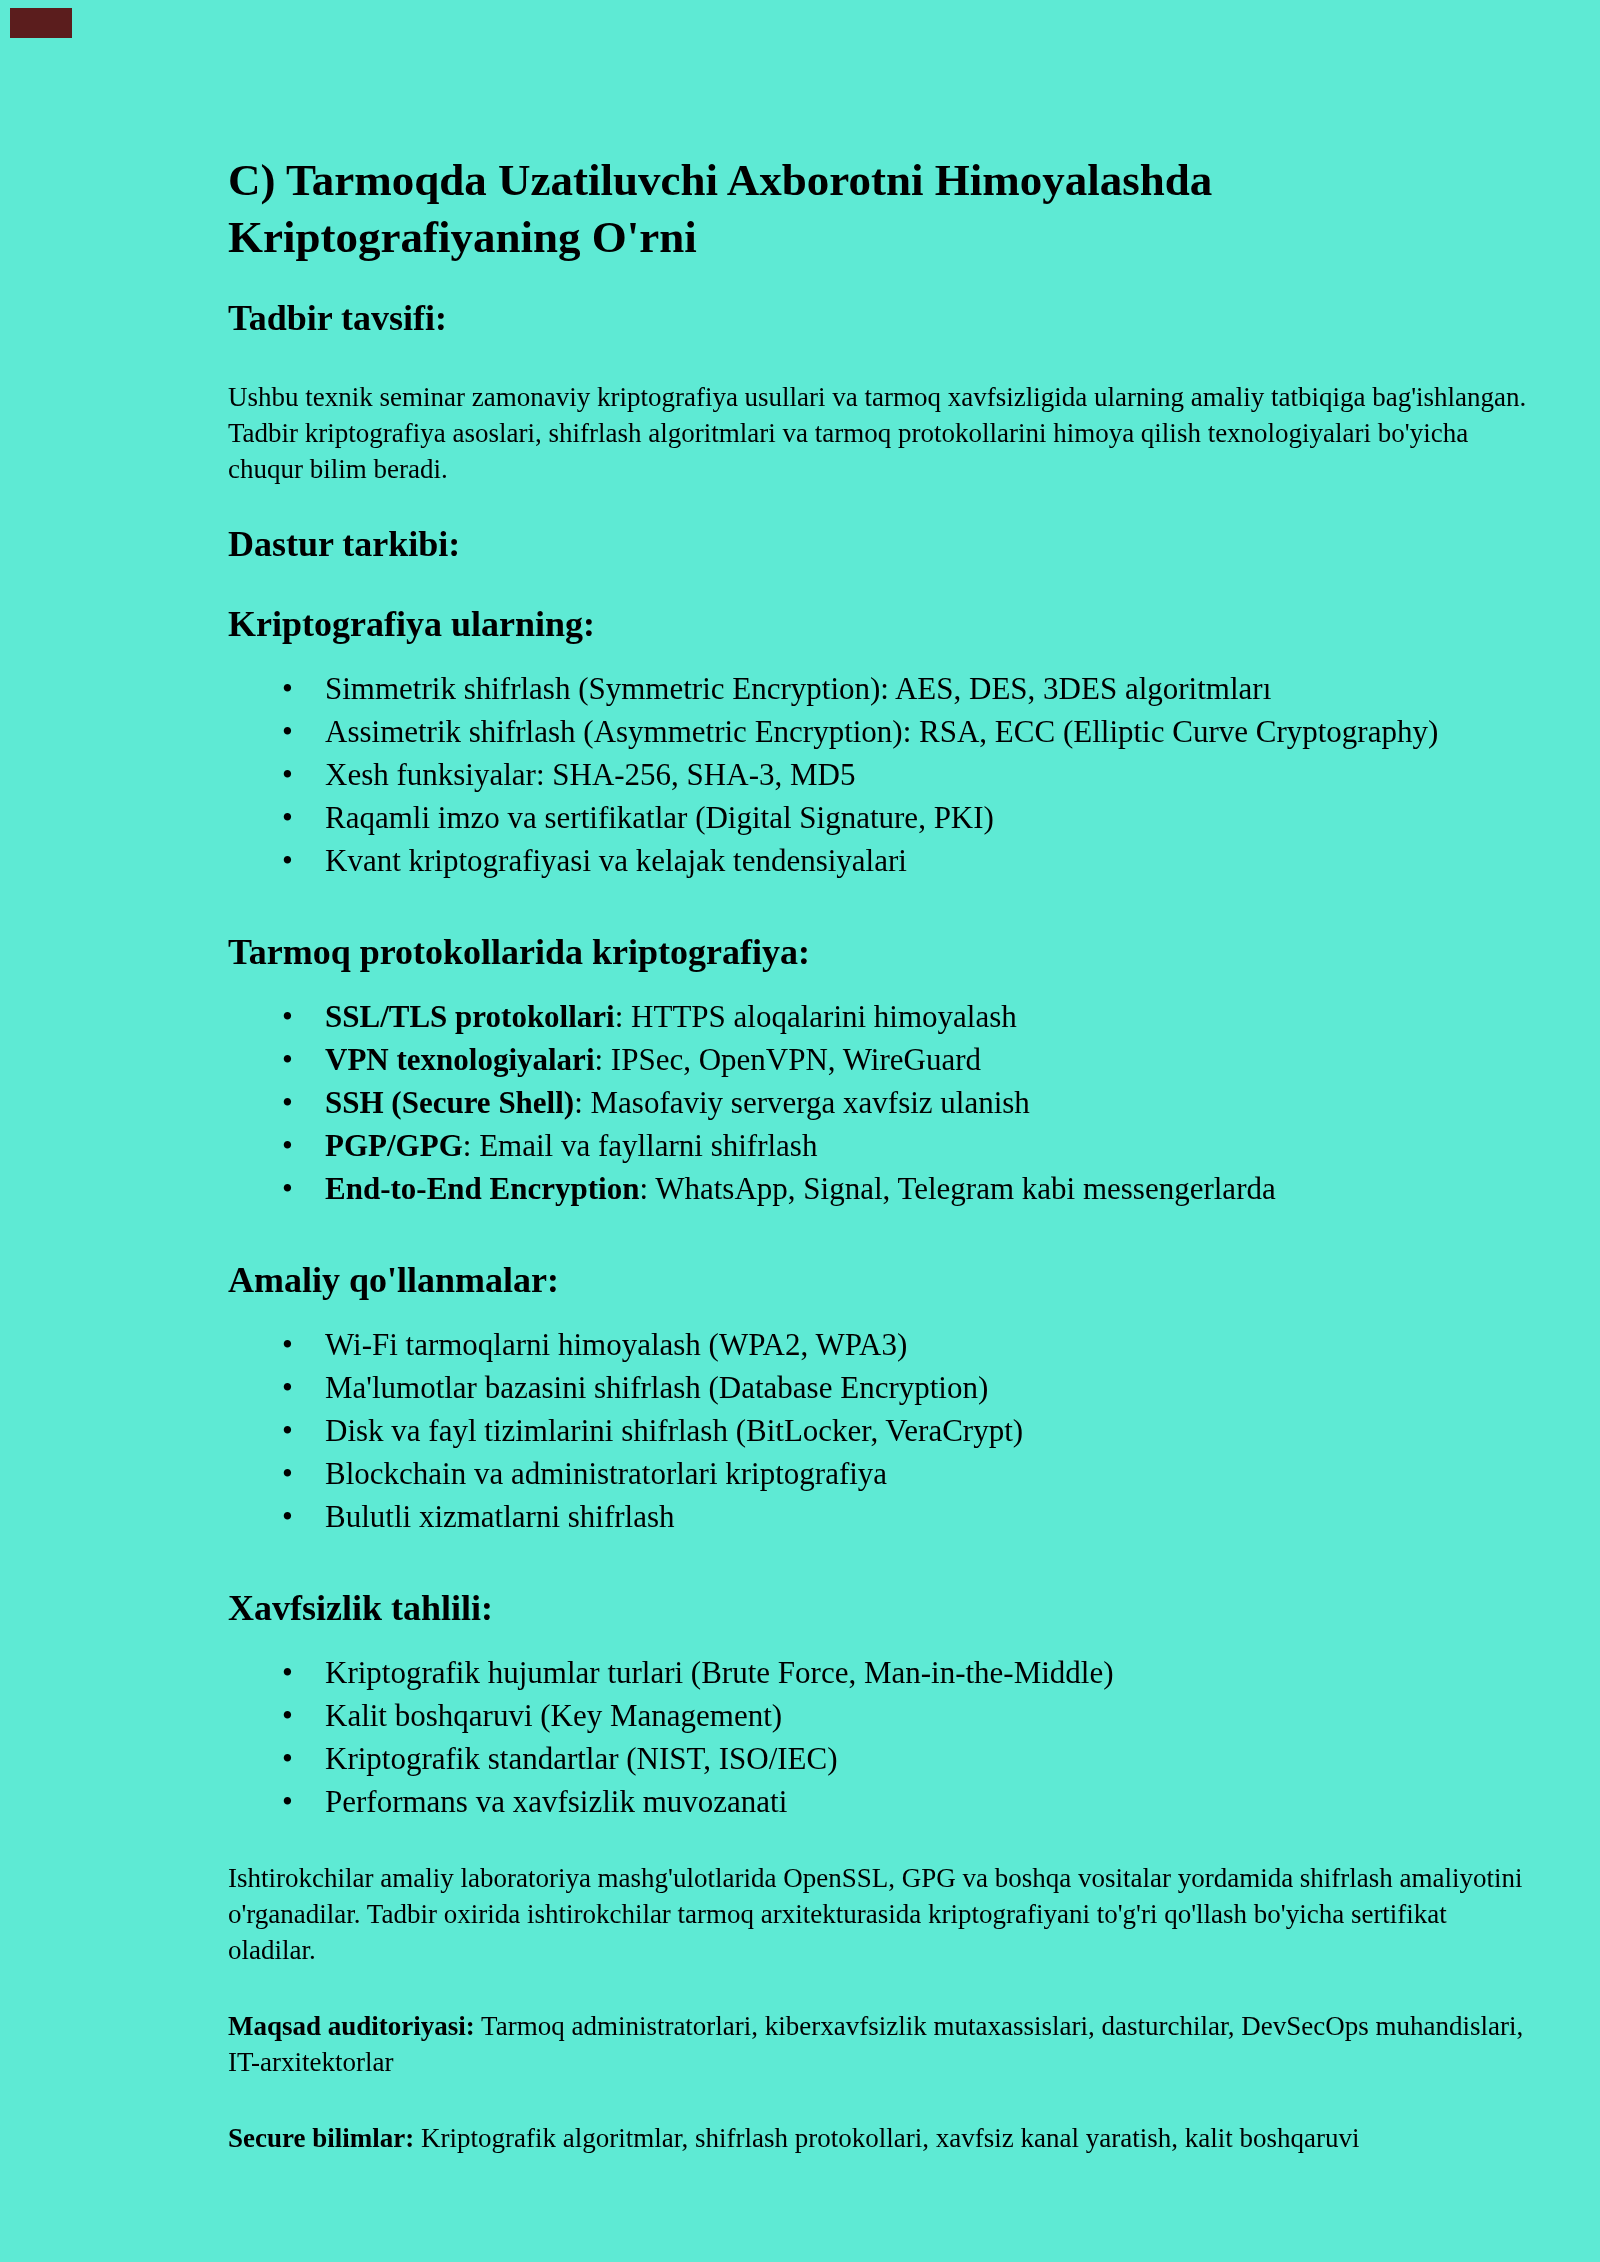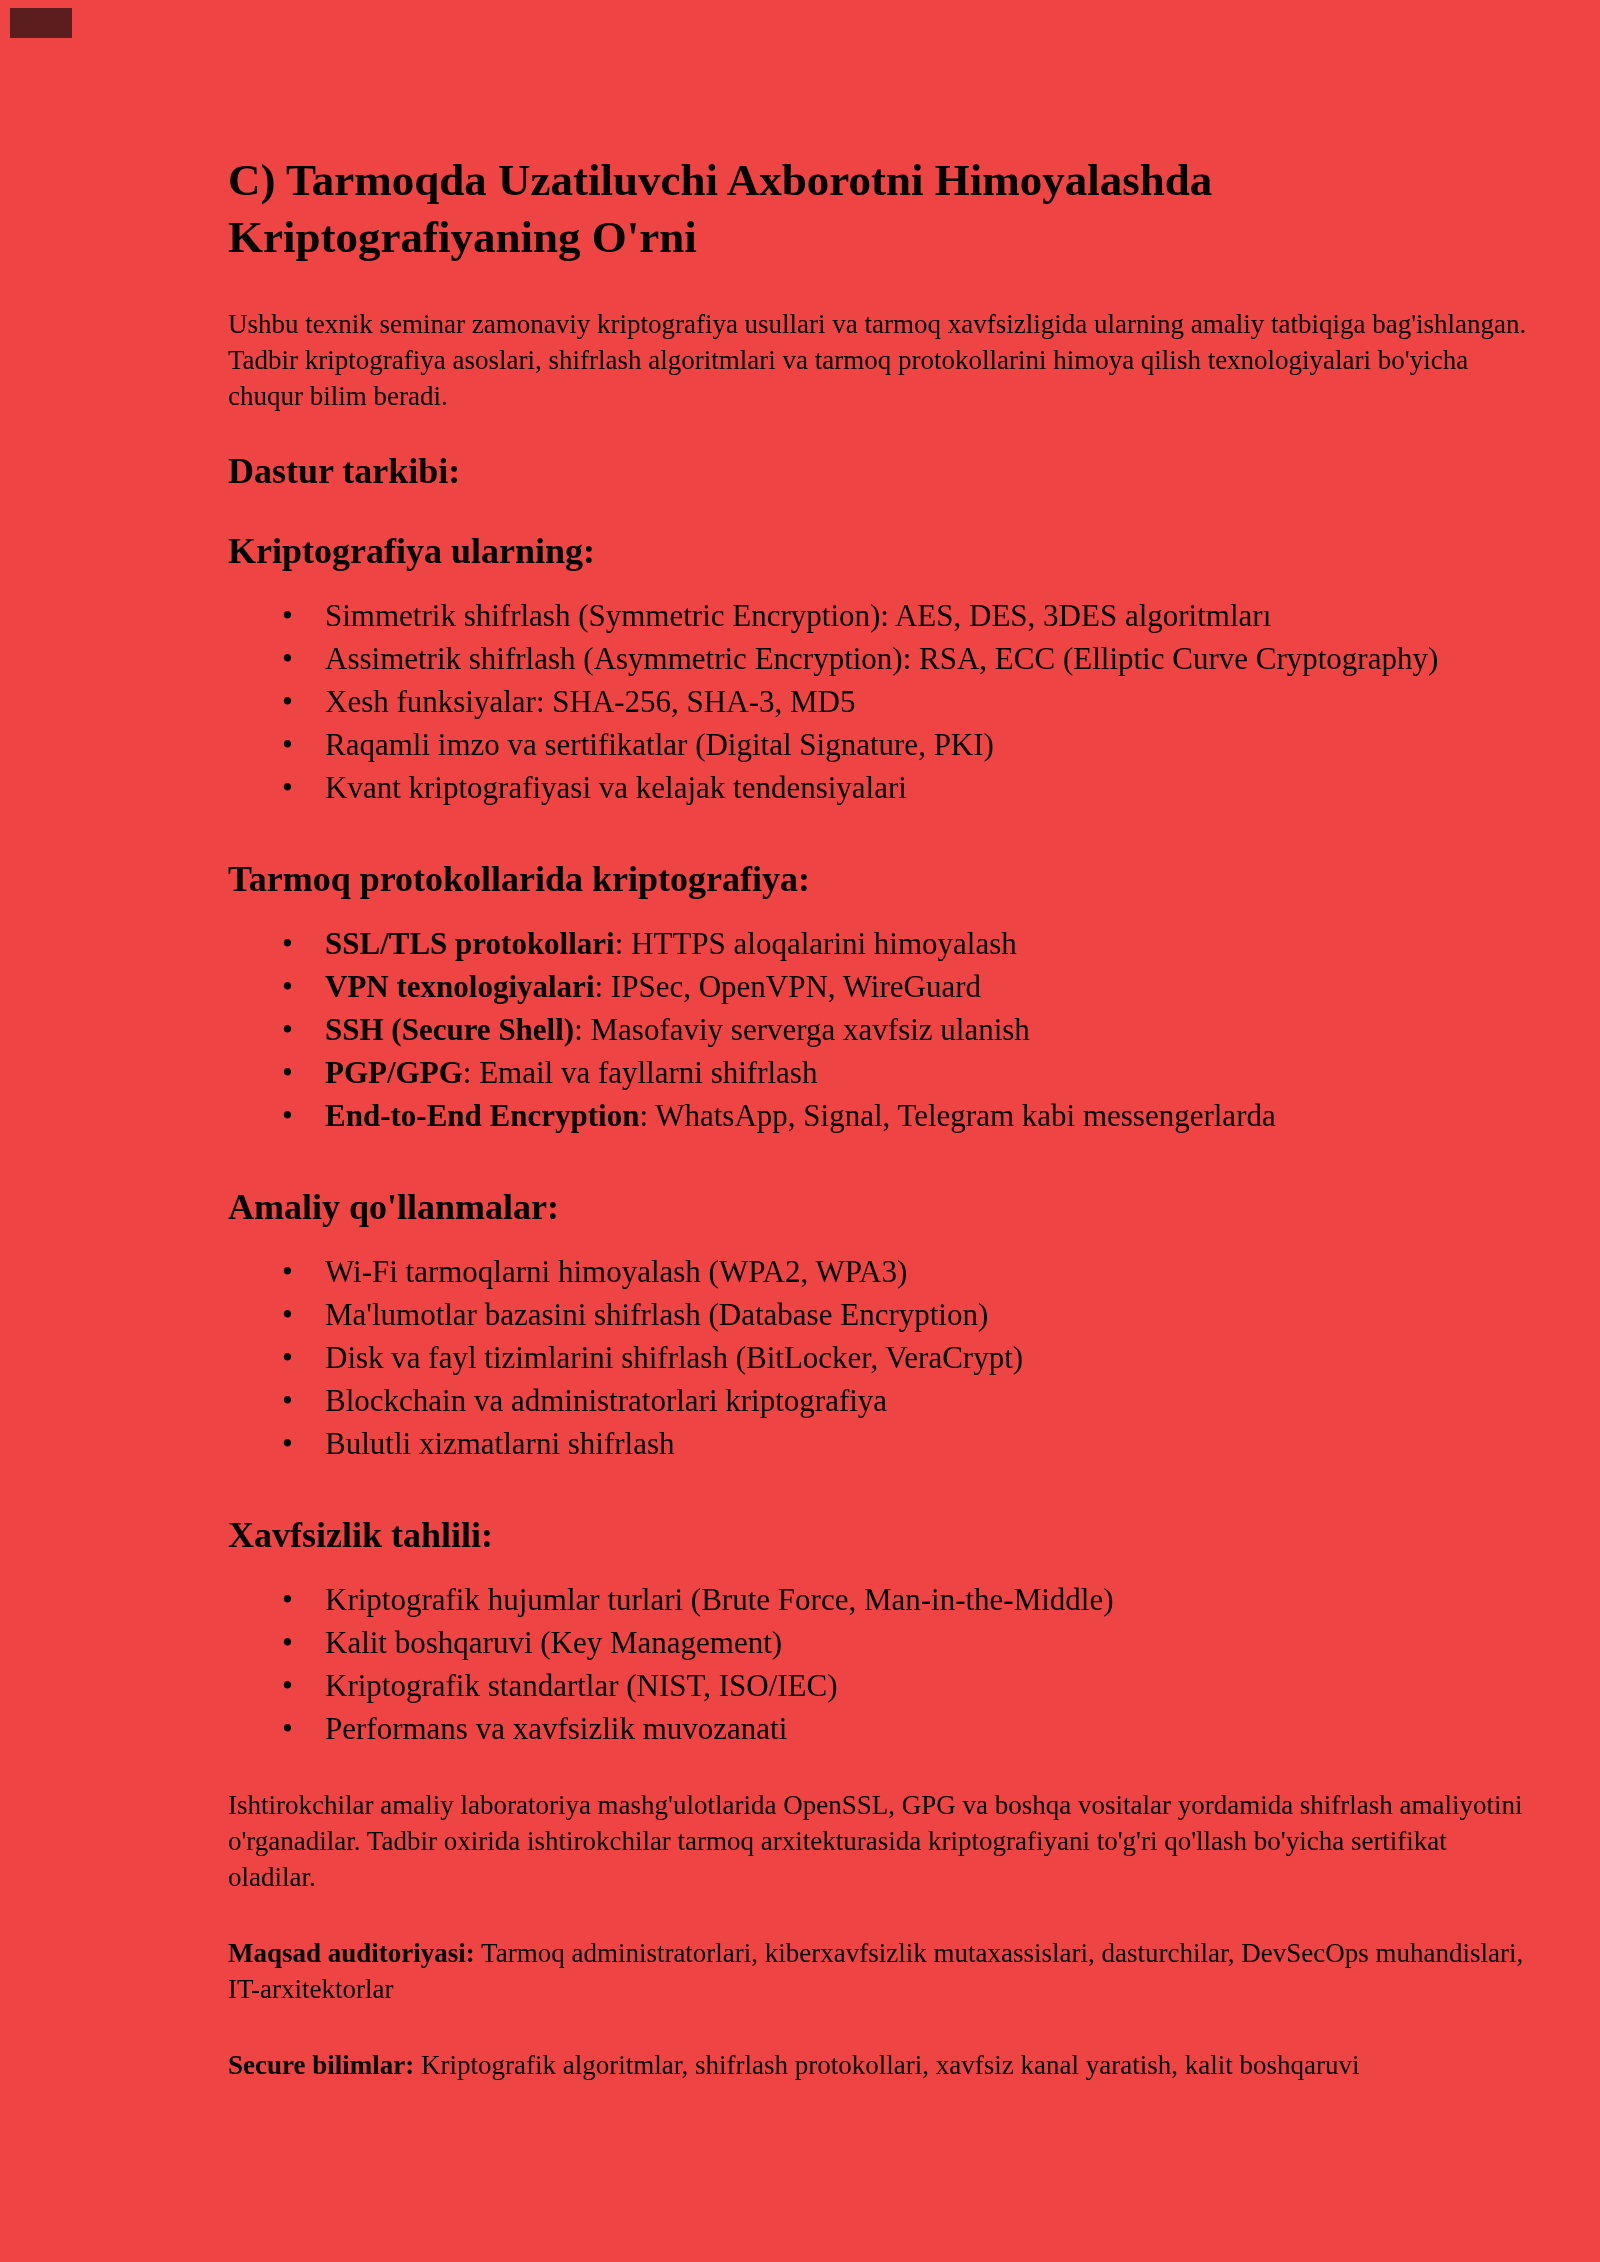--- a/index.html
+++ b/index.html
@@ -6,21 +6,21 @@
     margin: 0;
     padding: 0;
     background: #ffffff;
   }
   .page {
     position: relative;
     width: 1600px;
     height: 2262px;
     box-sizing: border-box;
     padding: 152px 60px 0 228px;
-    background: #ef4444;
+    background: #5eead4;
     color: #000000;
     font-family: "Liberation Serif", "DejaVu Serif", serif;
   }
   .corner-mark {
     position: absolute;
     left: 10px;
     top: 8px;
     width: 62px;
     height: 30px;
   }
@@ -68,20 +68,21 @@
 </style>
 </head>
 <body>
 
 <div class="page">
 
   <div class="corner-mark" style="background: rgb(91, 29, 29);"></div>
 
   <h1 class="doc-title">C) Tarmoqda Uzatiluvchi Axborotni Himoyalashda Kriptografiyaning O'rni</h1>
 
+  <h3 class="section-heading" id="h-tadbir">Tadbir tavsifi:</h3>
 
   <p class="body-para">Ushbu texnik seminar zamonaviy kriptografiya usullari va tarmoq xavfsizligida ularning amaliy tatbiqiga bag'ishlangan. Tadbir kriptografiya asoslari, shifrlash algoritmlari va tarmoq protokollarini himoya qilish texnologiyalari bo'yicha chuqur bilim beradi.</p>
 
   <h3 class="section-heading" id="h-dastur">Dastur tarkibi:</h3>
 
   <h3 class="section-heading" id="h-kripto">Kriptografiya ularning:</h3>
 
   <ul class="bullet-list">
       <li>Simmetrik shifrlash (Symmetric Encryption): AES, DES, 3DES algoritmları</li>
       <li>Assimetrik shifrlash (Asymmetric Encryption): RSA, ECC (Elliptic Curve Cryptography)</li>

